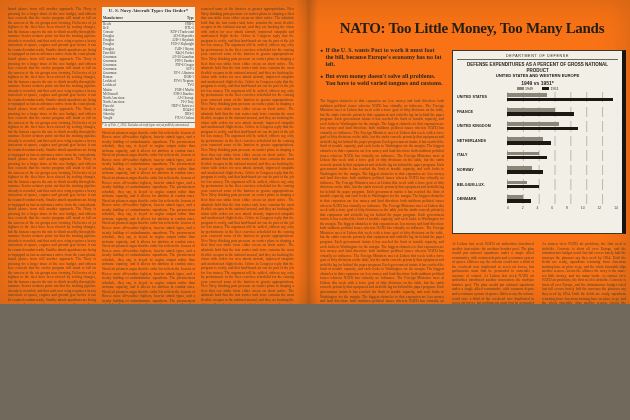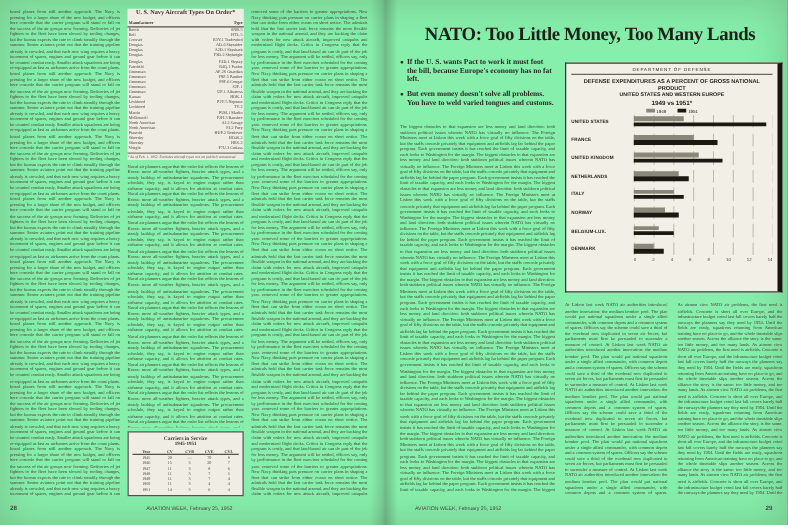--- a/index.html
+++ b/index.html
@@ -1,17 +1,17 @@
 <!DOCTYPE html>
 <html><head>
 <meta charset="utf-8">
 <style>
   html,body{margin:0;padding:0;background:#6b6burn;}
   body{background:#70695c;}
-  .sheet{position:relative;width:630px;height:420px;background:#86efac;overflow:hidden;
+  .sheet{position:relative;width:630px;height:304px;background:#f97316;overflow:hidden;
          font-family:"Liberation Serif",serif;color:#35322c;
          box-shadow:inset 0 0 32px rgba(50,40,20,.22);}
   .gutter{position:absolute;left:296px;top:0;width:22px;height:420px;
           background:linear-gradient(90deg,transparent,rgba(40,35,25,.16) 45%,rgba(40,35,25,.26) 55%,transparent);}
   
   .tcol{position:absolute;font-size:3.6px;line-height:4.55px;text-align:justify;
         overflow:hidden;color:#45423a;}
   .lc1{left:8px;top:7px;width:88px;height:390px;}
   .lc2wrap{position:absolute;left:102px;top:7px;width:93px;height:390px;display:flex;flex-direction:column;}
   .lc3{left:201px;top:7px;width:93px;height:390px;}

